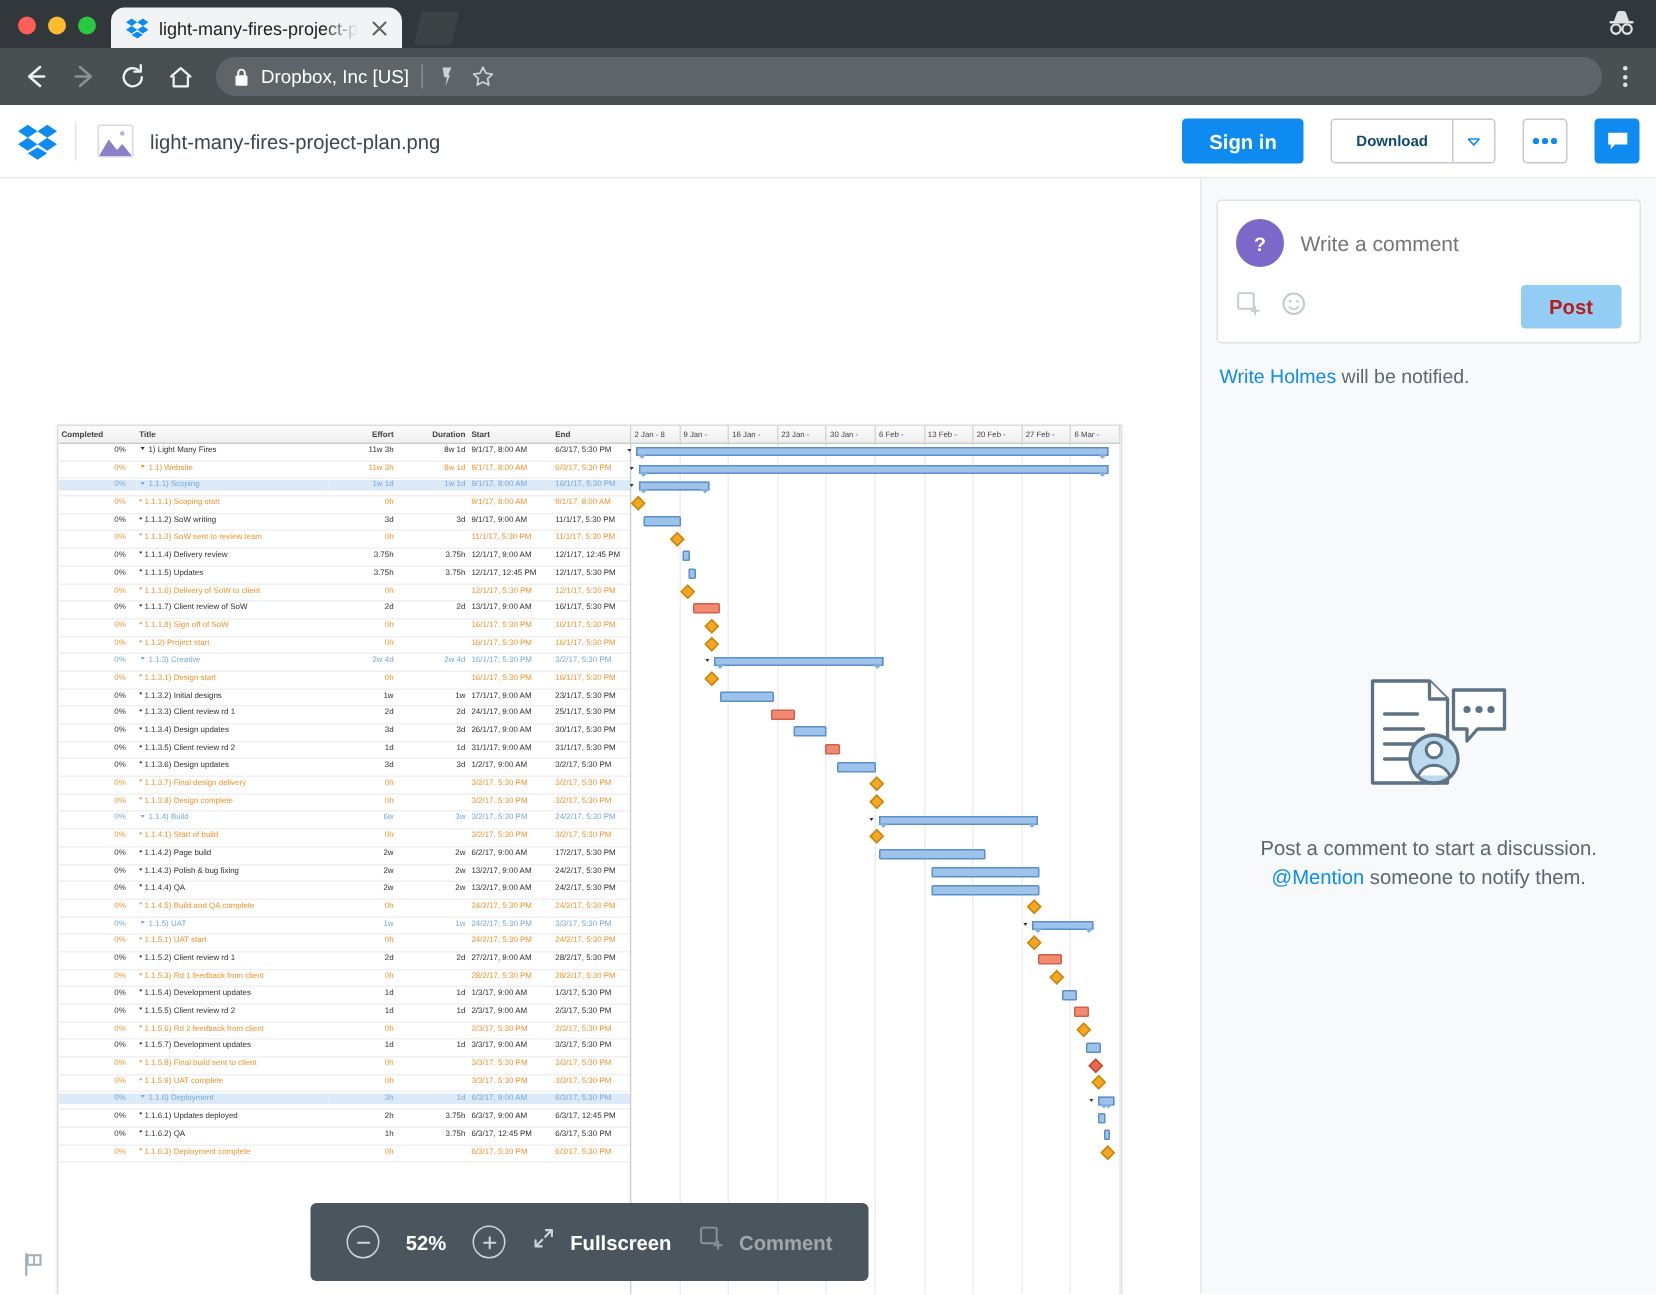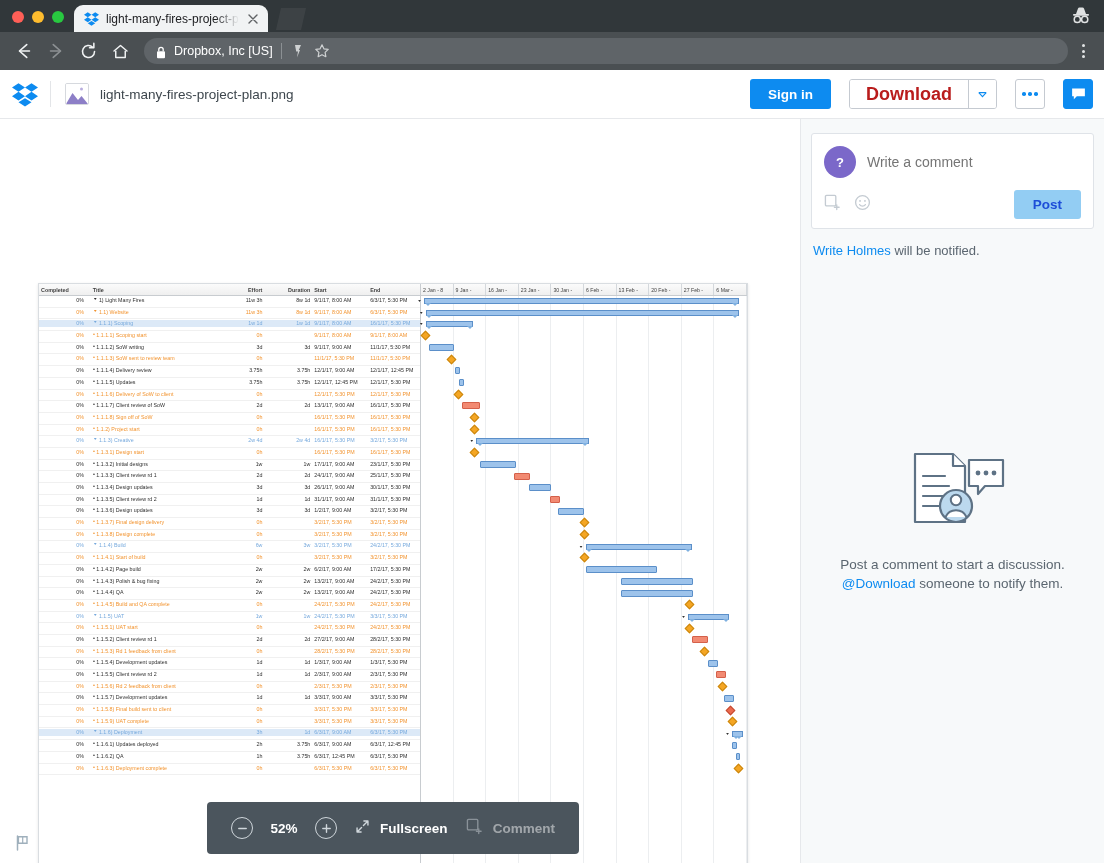--- a/index.html
+++ b/index.html
@@ -66,21 +66,21 @@
     flex:0 0 24px; margin-right:11px; background:#fff; overflow:hidden; position:relative;
   }
   .file-name { font-size:13.5px; color:#3d464d; flex:1; }
   .hdr-actions { display:flex; align-items:center; gap:18px; }
   .btn-signin {
     height:30px; background:#0d8bf0; color:#fff; font-size:13.5px; font-weight:bold;
     border-radius:3px; padding: 0 18px; display:flex; align-items:center; border:none; cursor:pointer;
   }
   .btn-group { display:flex; height:30px; border:1px solid #c5cad1; border-radius:3px; overflow:hidden; }
   .btn-download {
-    padding:0 16px; display:flex; align-items:center; font-size:18px; color:#b91c1c;
+    padding:0 16px; display:flex; align-items:center; font-size:10px; color:#0c4a6e;
     font-weight:bold; background:#fff; cursor:pointer;
   }
   .btn-caret {
     width:28px; display:flex; align-items:center; justify-content:center;
     border-left:1px solid #c5cad1; background:#fff; cursor:pointer;
   }
   .btn-sq {
     width:30px; height:30px; border:1px solid #c5cad1; border-radius:3px; background:#fff;
     display:flex; align-items:center; justify-content:center; cursor:pointer;
   }
@@ -101,21 +101,21 @@
   .avatar {
     width:32px; height:32px; border-radius:50%; background:#7b68c9; color:#fff;
     display:flex; align-items:center; justify-content:center; font-size:13px; font-weight:bold;
     flex:0 0 32px;
   }
   .cb-input { border:none; outline:none; font-size:14px; color:#3b82f6; flex:1;
     font-family:Liberation Sans, sans-serif; background:transparent; }
   .cb-bottom { display:flex; align-items:center; margin-top:12px; }
   .cb-icons { display:flex; gap:13px; align-items:center; }
   .btn-post {
-    margin-left:auto; background:#93cdf3; color:#1d4ed8; font-size:13.5px; font-weight:bold;
+    margin-left:auto; background:#93cdf3; color:#b91c1c; font-size:13.5px; font-weight:bold;
     border:none; border-radius:3px; padding:7px 19px; cursor:pointer;
   }
   .notify-line { font-size:13px; color:#5b6670; margin:14px 0 0 2px; }
   .notify-line .who { color:#0d8bf0; }
   .empty-state { margin-top:190px; text-align:center; padding: 0 18px; }
   .empty-text { font-size:13.5px; color:#5b6670; line-height:1.38; margin-top:18px; }
   .empty-text .mention { color:#0d8bf0; }
 
   
   .gantt-doc {
@@ -1007,20 +1007,20 @@
               <circle cx="85" cy="25" r="2.4" fill="#5e7285"></circle>
                 <circle cx="93" cy="25" r="2.4" fill="#5e7285"></circle>
                 <circle cx="101" cy="25" r="2.4" fill="#5e7285"></circle>
               <circle cx="63" cy="58" r="16" fill="#bcd9ee" stroke="#5e7285" stroke-width="2.2"></circle>
               <circle cx="63" cy="52" r="5.2" fill="#fff" stroke="#5e7285" stroke-width="2"></circle>
               <path d="M52.5 69a11.5 11.5 0 0 1 21 0" fill="#fff" stroke="#5e7285" stroke-width="2" stroke-linecap="round"></path>
             </svg>
           </span>
           <div class="empty-text">
             <span>Post a comment to start a discussion.</span><br>
-            <span class="mention">@Download</span><span> someone to notify them.</span>
+            <span class="mention">@Mention</span><span> someone to notify them.</span>
           </div>
         </div>
       </div>
 
     </div>
   </div>
 </div>
 
 </body></html>

